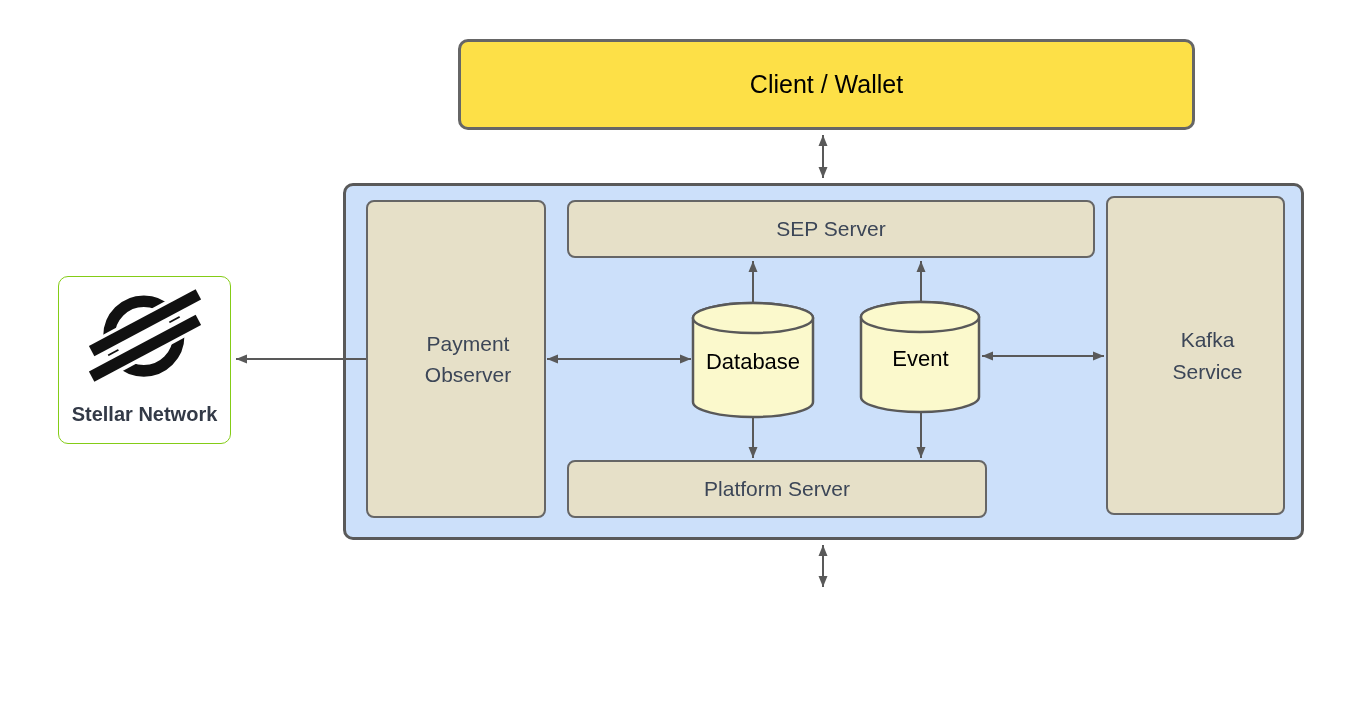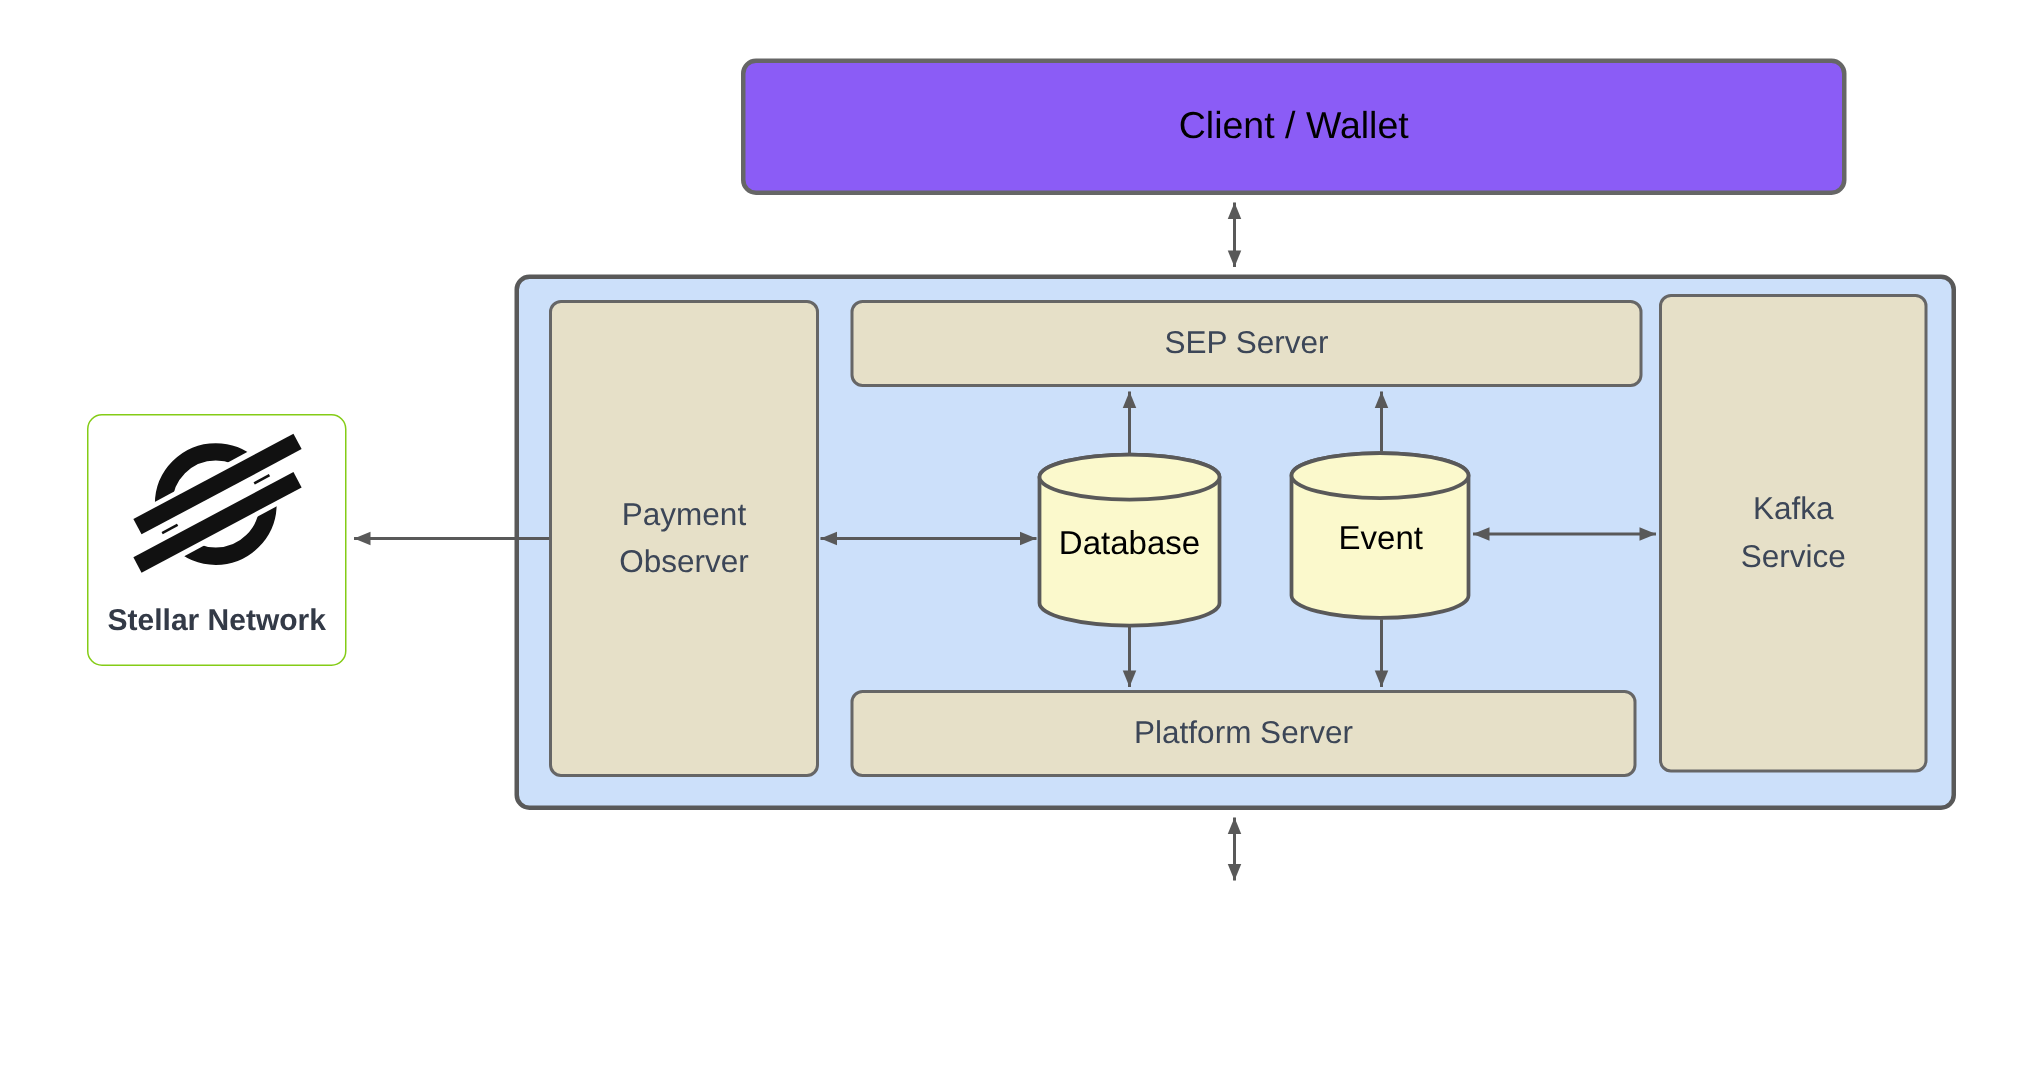--- a/index.html
+++ b/index.html
@@ -5,37 +5,37 @@
   html,body{margin:0;padding:0;background:#ffffff;}
   .stage{
     position:relative;width:1345px;height:724px;background:#ffffff;
     font-family:"Liberation Sans",sans-serif;overflow:hidden;
   }
   .node{
     position:absolute;box-sizing:border-box;
     display:flex;align-items:center;justify-content:center;text-align:center;
   }
   .white-box{
-    background:#8b5cf6;border:3px solid #666666;border-radius:10px;
-    font-size:25px;color:#000000;margin-left:36px;
+    background:#fde047;border:3px solid #666666;border-radius:10px;
+    font-size:25px;color:#000000;
   }
   #client-wallet{left:458px;top:39px;width:737px;height:91px;}
   #anchor-business{left:456px;top:592px;width:739px;height:89px;}
   #container{
     left:343px;top:183px;width:961px;height:357px;
     background:#CCE0FA;border:3px solid #595959;border-radius:10px;
   }
   .panel{
     background:#E6E0C8;border:2px solid #666666;border-radius:8px;
     font-size:21px;color:#3C4657;line-height:1.5;justify-content:center;
   }
-  .multiline{white-space:pre-line;}
+  .multiline{white-space:pre-line;padding-left:12px;}
   #payment-observer{left:366px;top:200px;width:180px;height:318px;}
   #sep-server{left:567px;top:200px;width:528px;height:58px;}
-  #platform-server{left:567px;top:460px;width:524px;height:58px;}
+  #platform-server{left:567px;top:460px;width:420px;height:58px;}
   #event-service{left:1106px;top:196px;width:179px;height:319px;}
   #stellar-box{
     left:58px;top:276px;width:173px;height:168px;
     background:#ffffff;border:1px solid #84cc16;border-radius:10px;
     flex-direction:column;justify-content:flex-start;
   }
   #stellar-box svg{width:138px;height:116px;margin-top:8px;}
   .stellar-label{
     font-size:20px;font-weight:bold;color:#333A47;margin-top:2px;letter-spacing:0px;
   }

